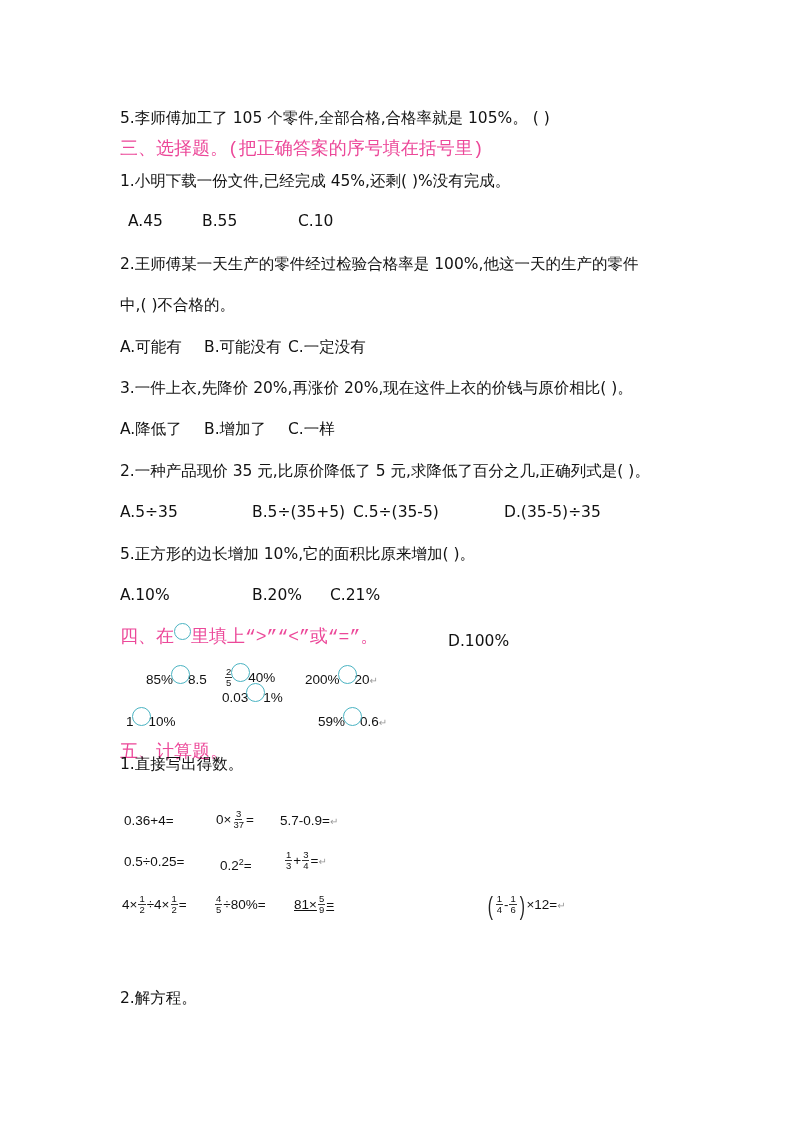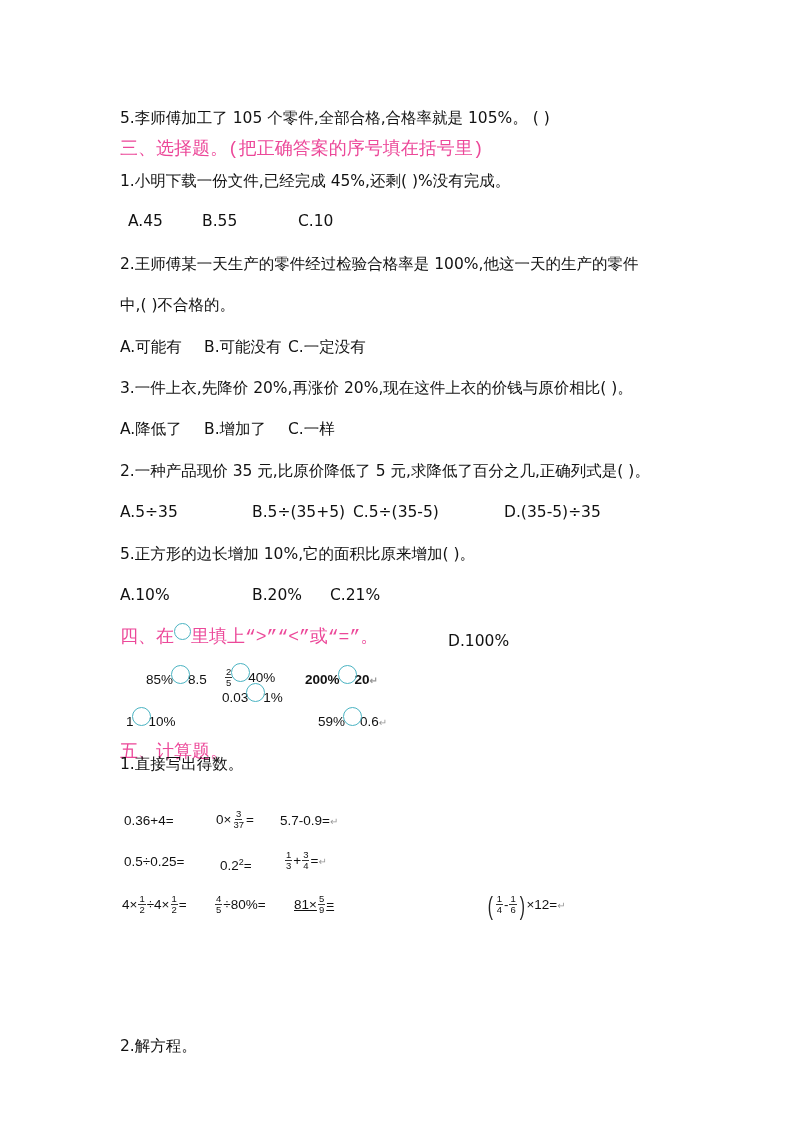--- a/index.html
+++ b/index.html
@@ -62,21 +62,21 @@
 
 <div class="small" style="top:671px; left:130px;margin-left:16px;">
   <span>85%</span><span class="circle"></span><span>8.5</span>
 </div>
 <div class="small" style="top:668px; left:224px;">
   <span class="frac">
       <span class="num">2</span>
       <span class="den">5</span>
     </span><span class="circle"></span><span>40%</span>
 </div>
-<div class="small" style="top:671px; left:305px;font-weight:bold;">
+<div class="small" style="top:671px; left:305px;">
   <span>200%</span><span class="circle"></span><span>20</span><span class="ret">↵</span>
 </div>
 
 <div class="small" style="top:713px; left:126px;">
   <span>1</span><span class="circle"></span><span>10%</span>
 </div>
 <div class="small" style="top:689px; left:222px;">
   <span>0.03</span><span class="circle"></span><span>1%</span>
 </div>
 <div class="small" style="top:713px; left:318px;">
@@ -135,13 +135,13 @@
 <div class="small" style="top:895px; left:486px;">
   <span class="paren">(</span><span class="frac">
       <span class="num">1</span>
       <span class="den">4</span>
     </span><span>-</span><span class="frac">
       <span class="num">1</span>
       <span class="den">6</span>
     </span><span class="paren">)</span><span>×12=</span><span class="ret">↵</span>
 </div>
 
-<div class="line" style="top:988px;margin-top:48px;">2.解方程。</div>
+<div class="line" style="top:988px;">2.解方程。</div>
 
 </body></html>

